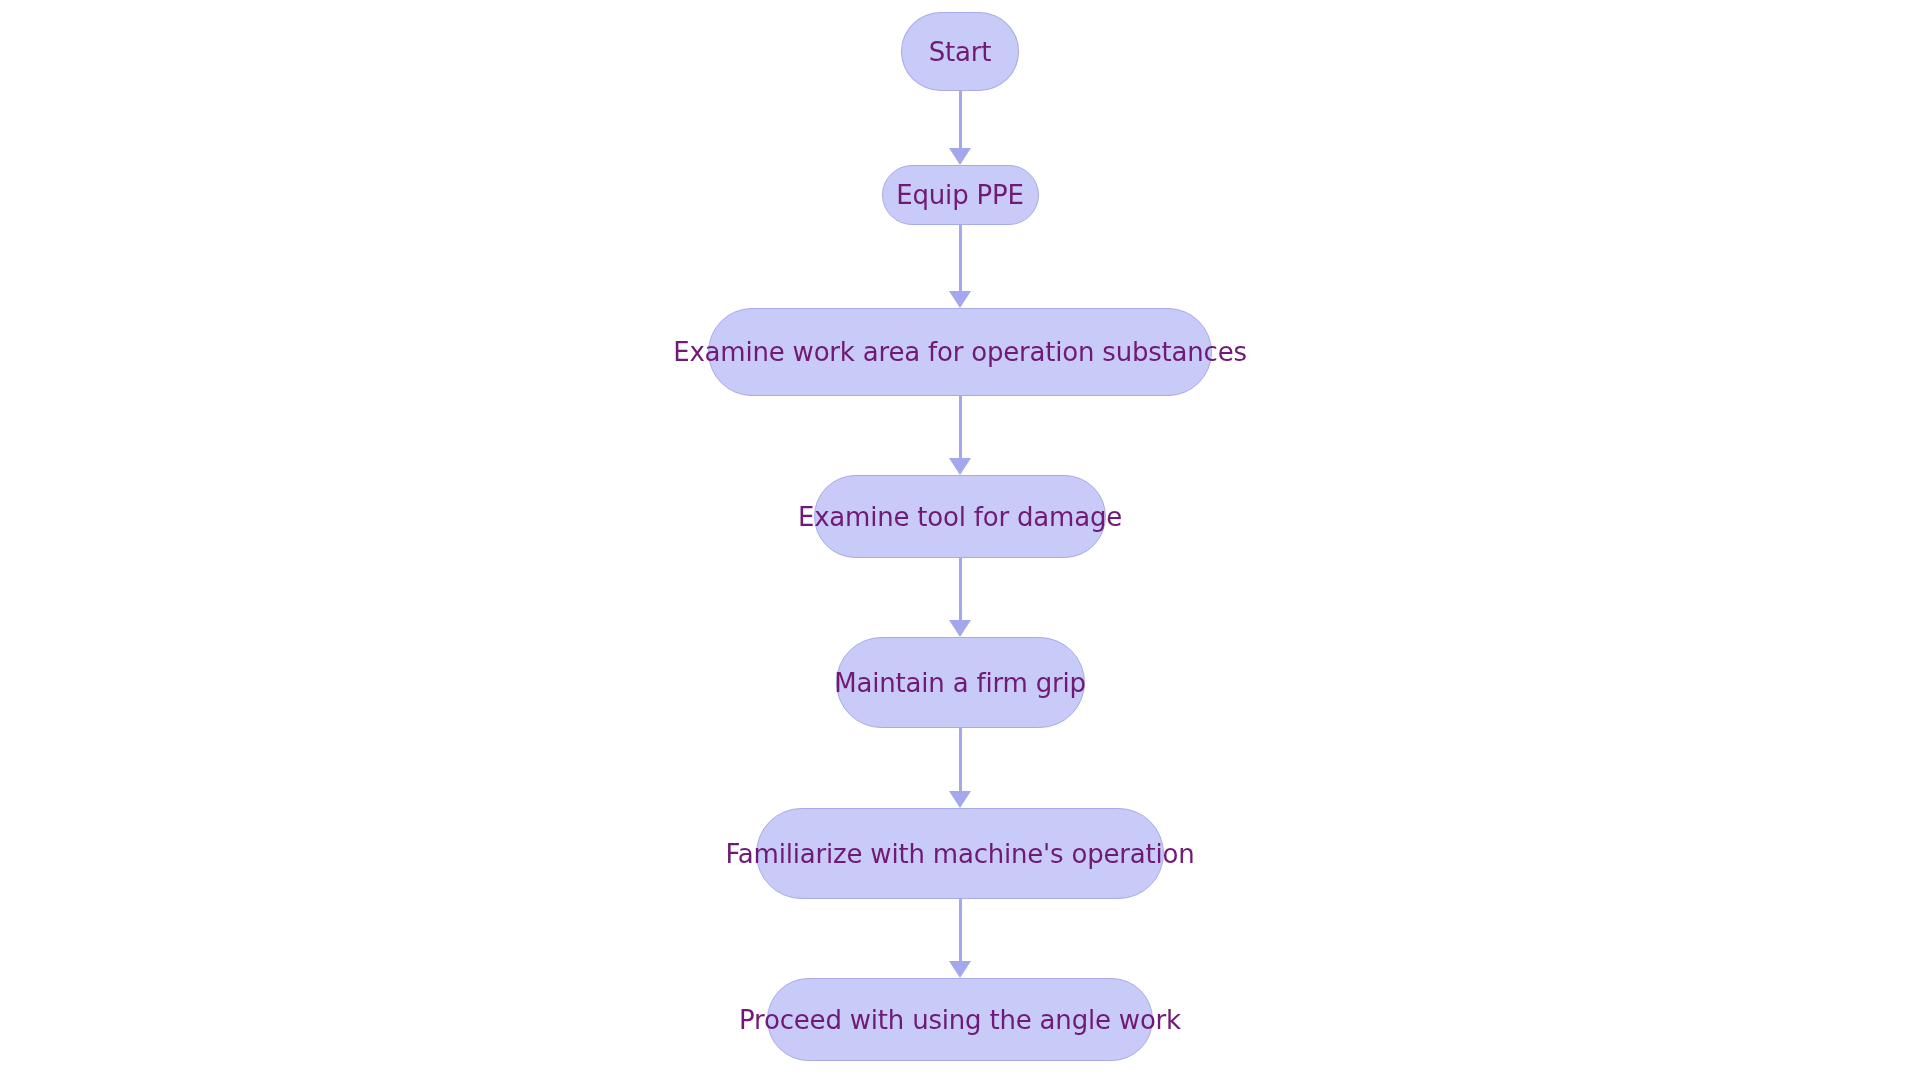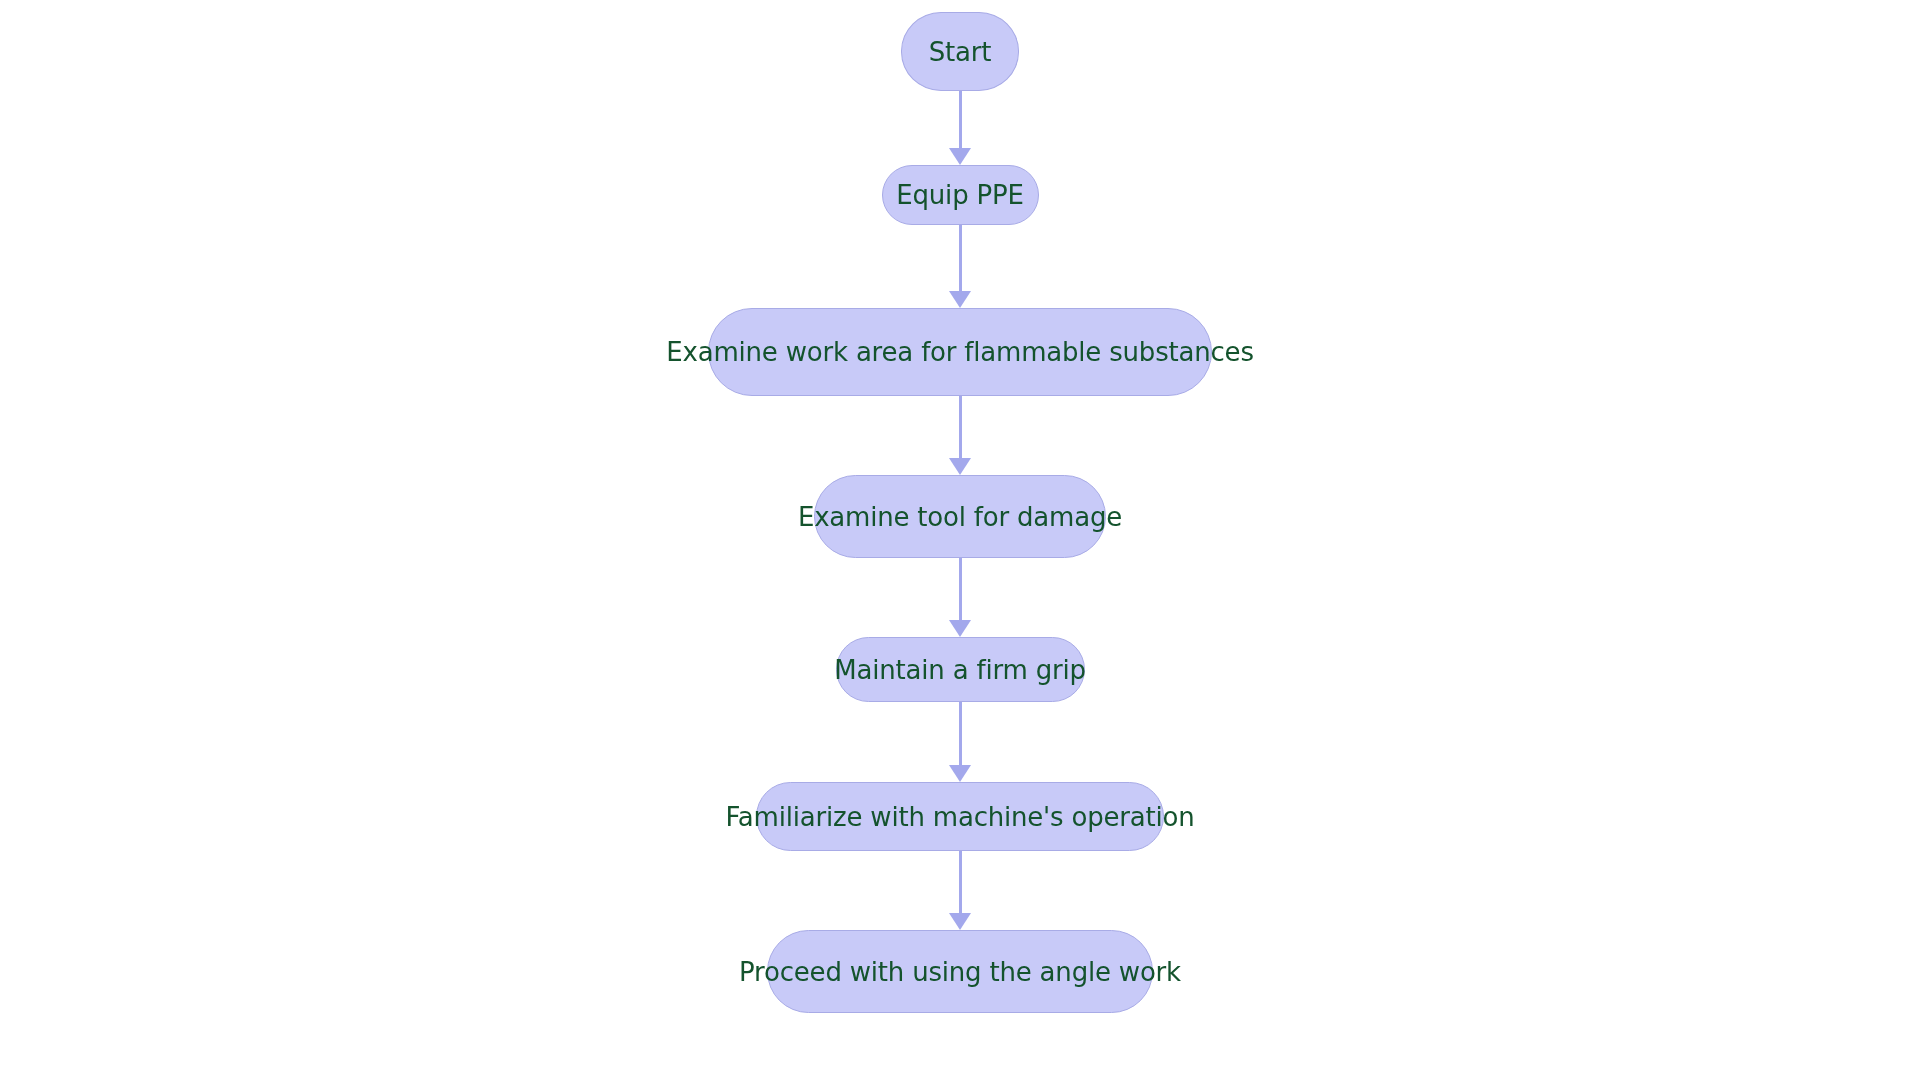--- a/index.html
+++ b/index.html
@@ -33,21 +33,21 @@
   }
 
   .node {
     box-sizing: border-box;
     display: flex;
     align-items: center;
     justify-content: center;
     background: #c8caf8;
     border: 1.6px solid #a8abe6;
     border-radius: 999px;
-    color: #14532d;
+    color: #701a75;
     font-family: "DejaVu Sans", sans-serif;
     font-size: 26px;
     font-weight: 400;
     letter-spacing: -0.2px;
     white-space: nowrap;
     line-height: 1;
     padding: 0 34px;
   }
 
   .node-start {
@@ -98,47 +98,47 @@
     <div class="node" style="width:157px;height:60px">
       <span>Equip PPE</span>
     </div>
 
     <div class="connector" style="height:83px">
       <div class="line"></div>
       <div class="arrowhead"></div>
     </div>
 
     <div class="node" style="width:504px;height:88px">
-      <span>Examine work area for flammable substances</span>
+      <span>Examine work area for operation substances</span>
     </div>
 
     <div class="connector" style="height:79px">
       <div class="line"></div>
       <div class="arrowhead"></div>
     </div>
 
     <div class="node" style="width:292px;height:83px">
       <span>Examine tool for damage</span>
     </div>
 
     <div class="connector" style="height:79px">
       <div class="line"></div>
       <div class="arrowhead"></div>
     </div>
 
-    <div class="node" style="width:249px;height:65px">
+    <div class="node" style="width:249px;height:91px">
       <span>Maintain a firm grip</span>
     </div>
 
     <div class="connector" style="height:80px">
       <div class="line"></div>
       <div class="arrowhead"></div>
     </div>
 
-    <div class="node" style="width:408px;height:69px">
+    <div class="node" style="width:408px;height:91px">
       <span>Familiarize with machine's operation</span>
     </div>
 
     <div class="connector" style="height:79px">
       <div class="line"></div>
       <div class="arrowhead"></div>
     </div>
 
     <div class="node" style="width:386px;height:83px">
       <span>Proceed with using the angle work</span>

